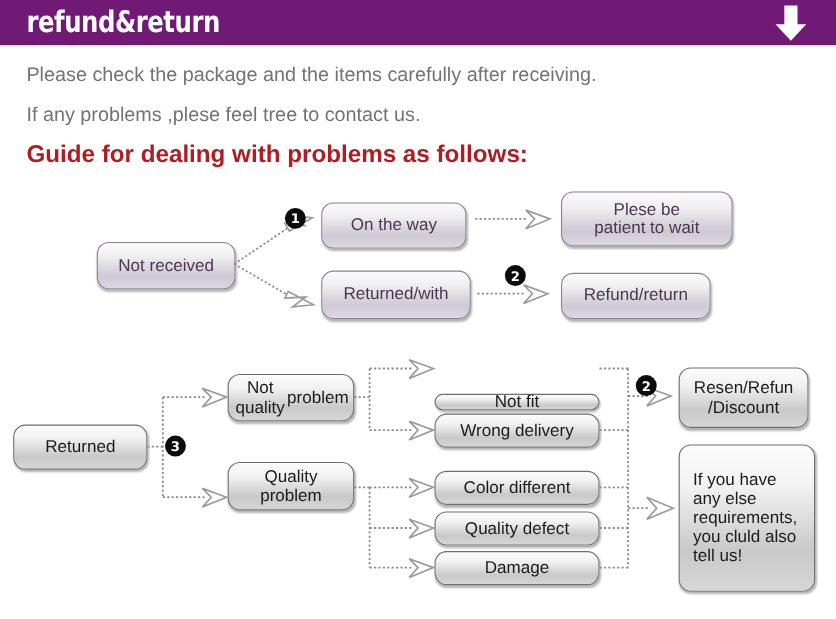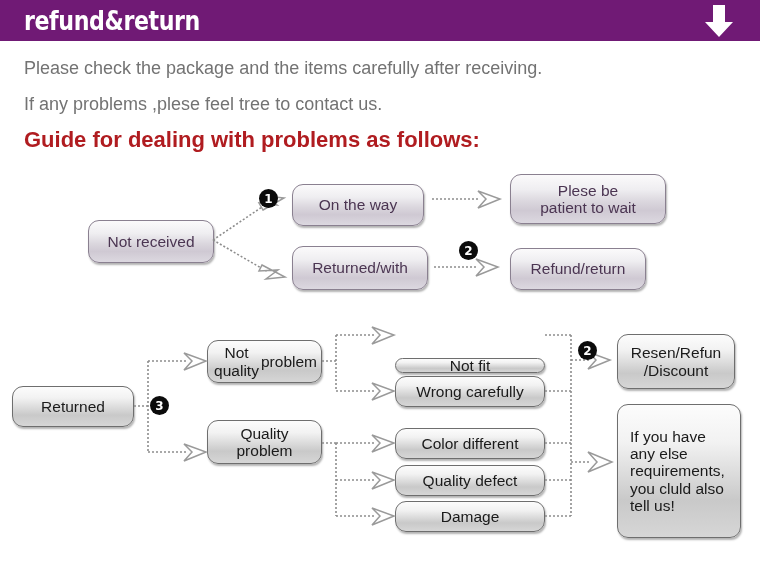--- a/index.html
+++ b/index.html
@@ -215,21 +215,21 @@
   <span>problem</span>
 </div>
 
 <div class="node" style="left:207px; top:420px; width:115px; height:44px; flex-direction:column;">
   <span>Quality</span>
   <span>problem</span>
 </div>
 
 <div class="node" style="left:395px; top:320px; width:150px; height:15px;margin-top:38px;">Not fit</div>
 
-<div class="node" style="left:395px; top:376px; width:150px; height:31px;">Wrong carefully</div>
+<div class="node" style="left:395px; top:376px; width:150px; height:31px;">Wrong delivery</div>
 
 <div class="node" style="left:395px; top:428px; width:150px; height:31px;">Color different</div>
 
 <div class="node" style="left:395px; top:465px; width:150px; height:31px;">Quality defect</div>
 
 <div class="node" style="left:395px; top:501px; width:150px; height:31px;">Damage</div>
 
 <div class="step-num" style="left:578px; top:341px;">2</div>
 
 <div class="node" style="left:617px; top:334px; width:118px; height:55px; flex-direction:column;">

